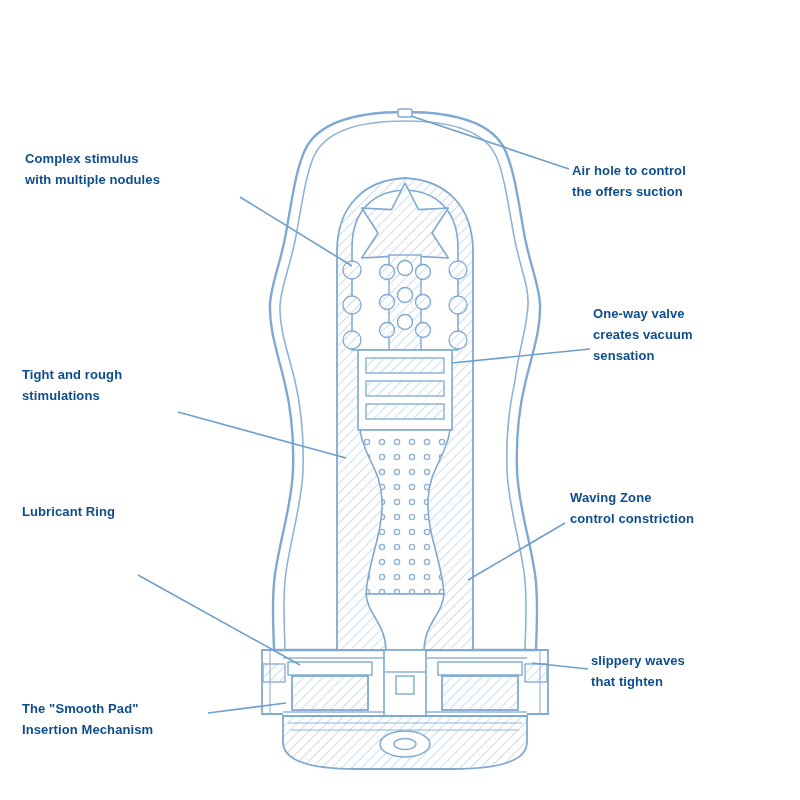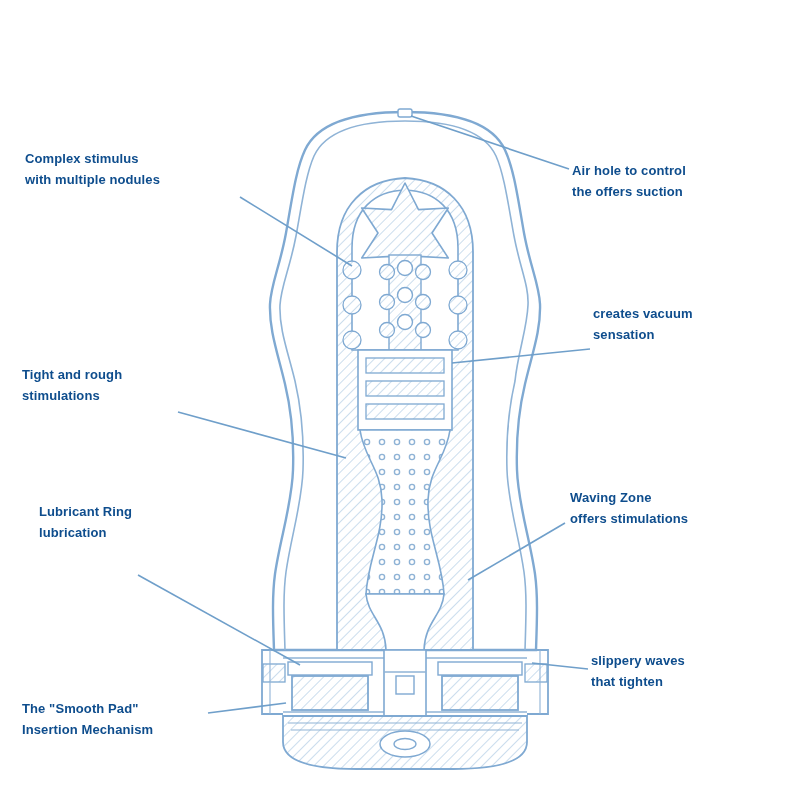--- a/index.html
+++ b/index.html
@@ -7,21 +7,21 @@
           font-family:"Liberation Sans",sans-serif;}
   #diagram{position:absolute;left:0;top:0;}
   .label{position:absolute;font-weight:bold;font-size:13px;line-height:21px;
          color:#0e4d8d;white-space:nowrap;letter-spacing:.1px;}
   .label .ln{display:block;}
   .l1{left:25px;top:148px;}
   .l2{left:572px;top:149px;margin-top:11px;}
   .l3{left:593px;top:303px;}
   .l4{left:22px;top:364px;}
   .l5{left:570px;top:487px;}
-  .l6{left:39px;top:501px;}
+  .l6{left:22px;top:501px;}
   .l7{left:591px;top:650px;}
   .l8{left:22px;top:698px;}
 </style>
 </head>
 <body>
 
 <div id="canvas">
 
   <svg id="diagram" width="800" height="800" viewBox="0 0 800 800">
     <defs>
@@ -133,34 +133,34 @@
 
   <div class="label l1">
     <span class="ln">Complex stimulus</span>
     <span class="ln">with multiple nodules</span>
   </div>
   <div class="label l2">
     <span class="ln">Air hole to control</span>
     <span class="ln">the offers suction</span>
   </div>
   <div class="label l3">
+    <span class="ln">One-way valve</span>
     <span class="ln">creates vacuum</span>
     <span class="ln">sensation</span>
   </div>
   <div class="label l4">
     <span class="ln">Tight and rough</span>
     <span class="ln">stimulations</span>
   </div>
   <div class="label l5">
     <span class="ln">Waving Zone</span>
-    <span class="ln">offers stimulations</span>
+    <span class="ln">control constriction</span>
   </div>
   <div class="label l6">
     <span class="ln">Lubricant Ring</span>
-    <span class="ln">lubrication</span>
   </div>
   <div class="label l7">
     <span class="ln">slippery waves</span>
     <span class="ln">that tighten</span>
   </div>
   <div class="label l8">
     <span class="ln">The "Smooth Pad"</span>
     <span class="ln">Insertion Mechanism</span>
   </div>
 

